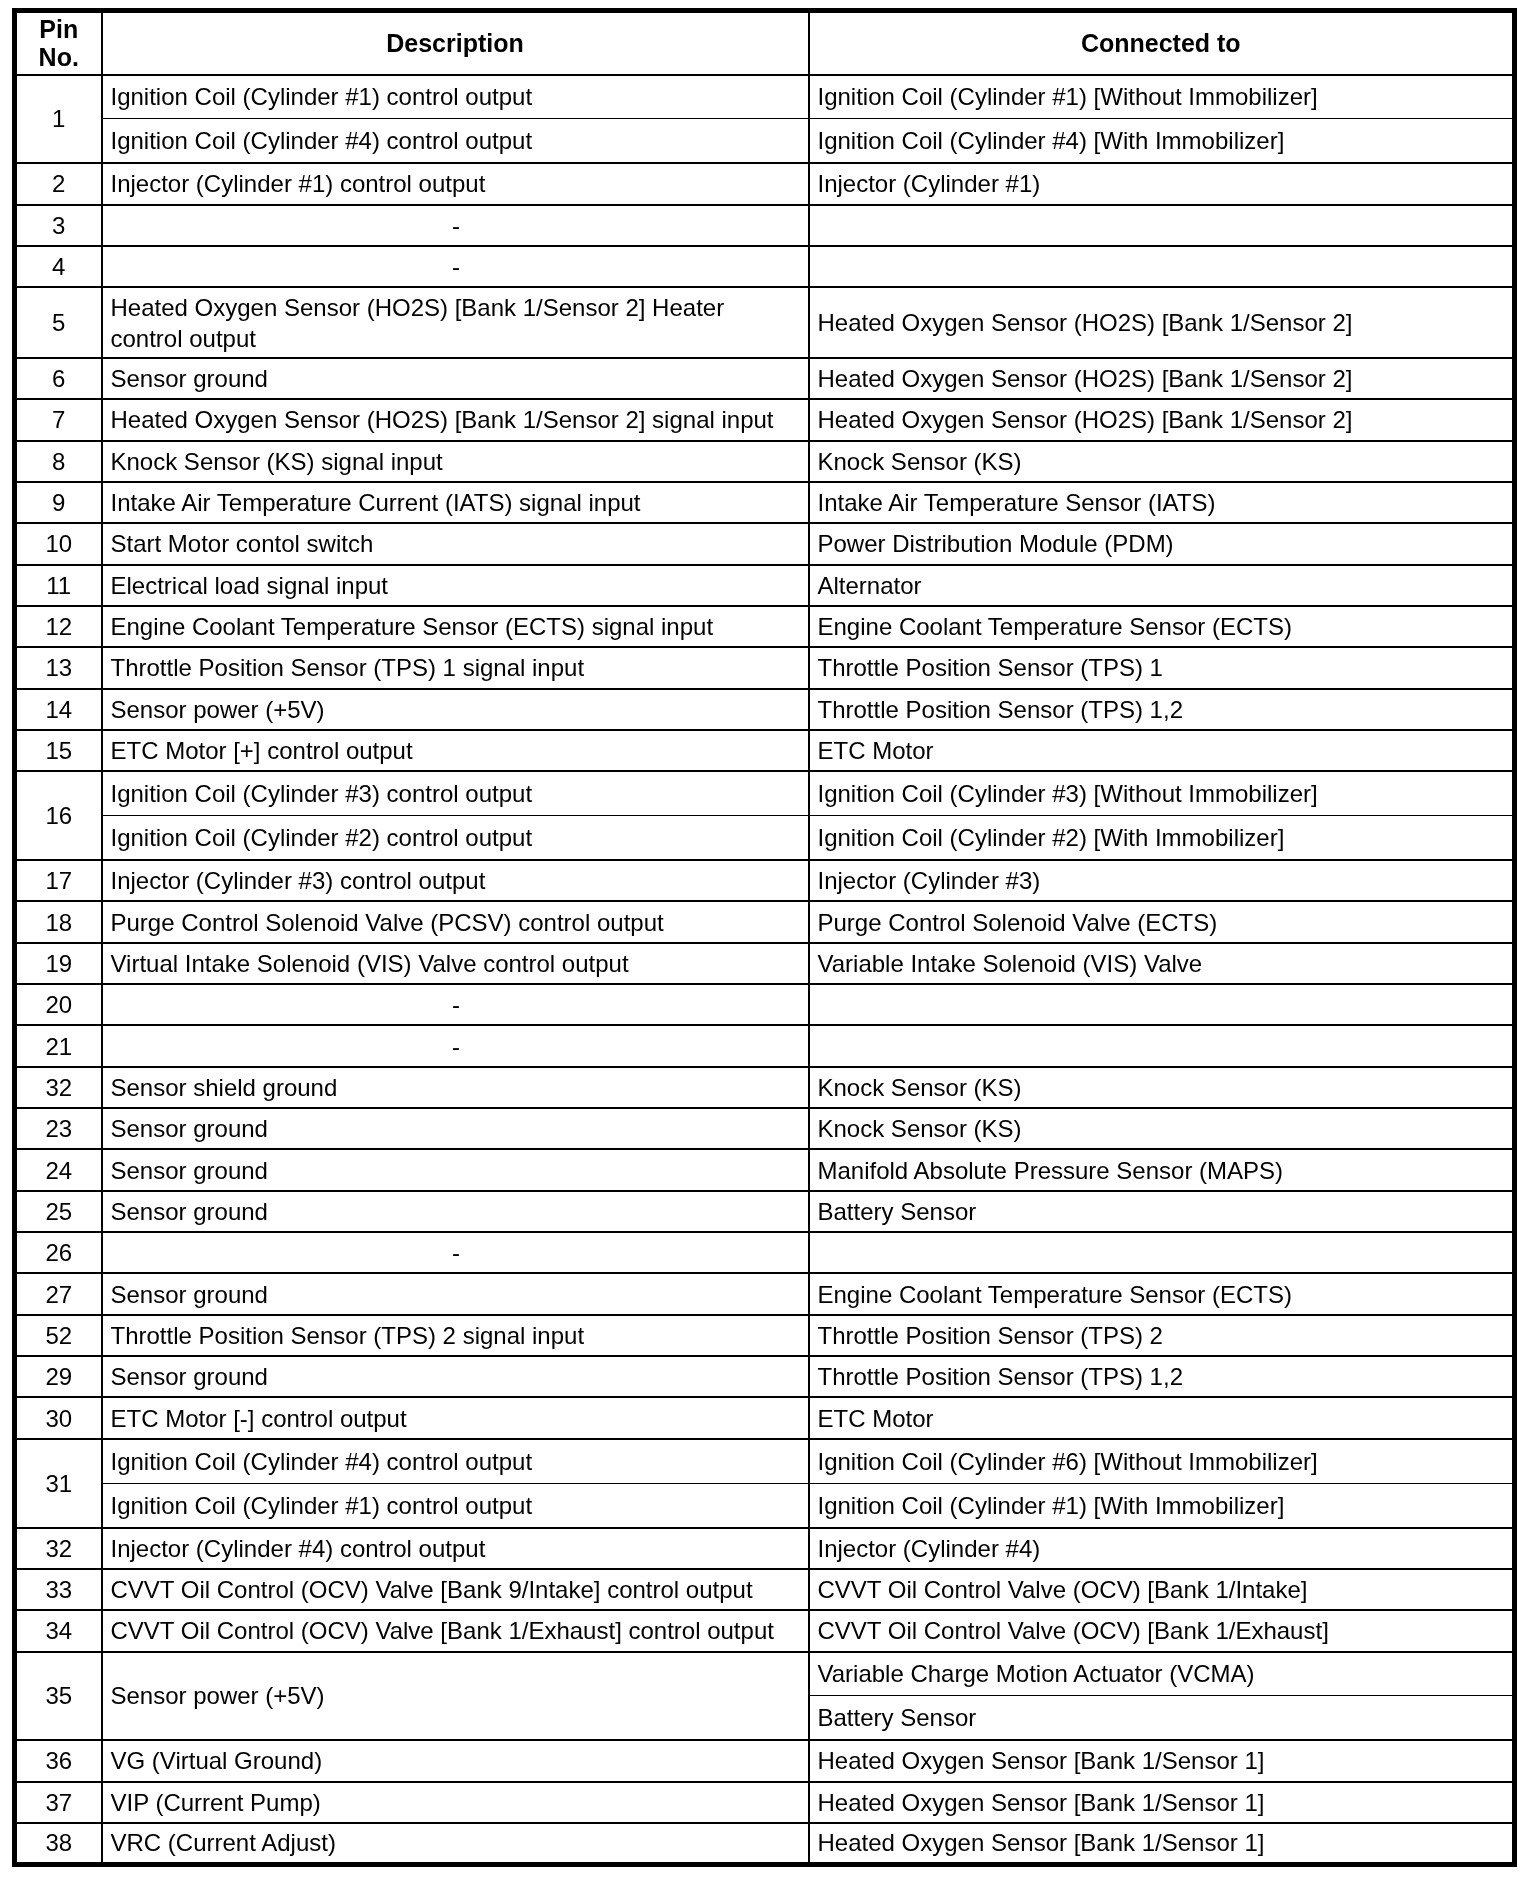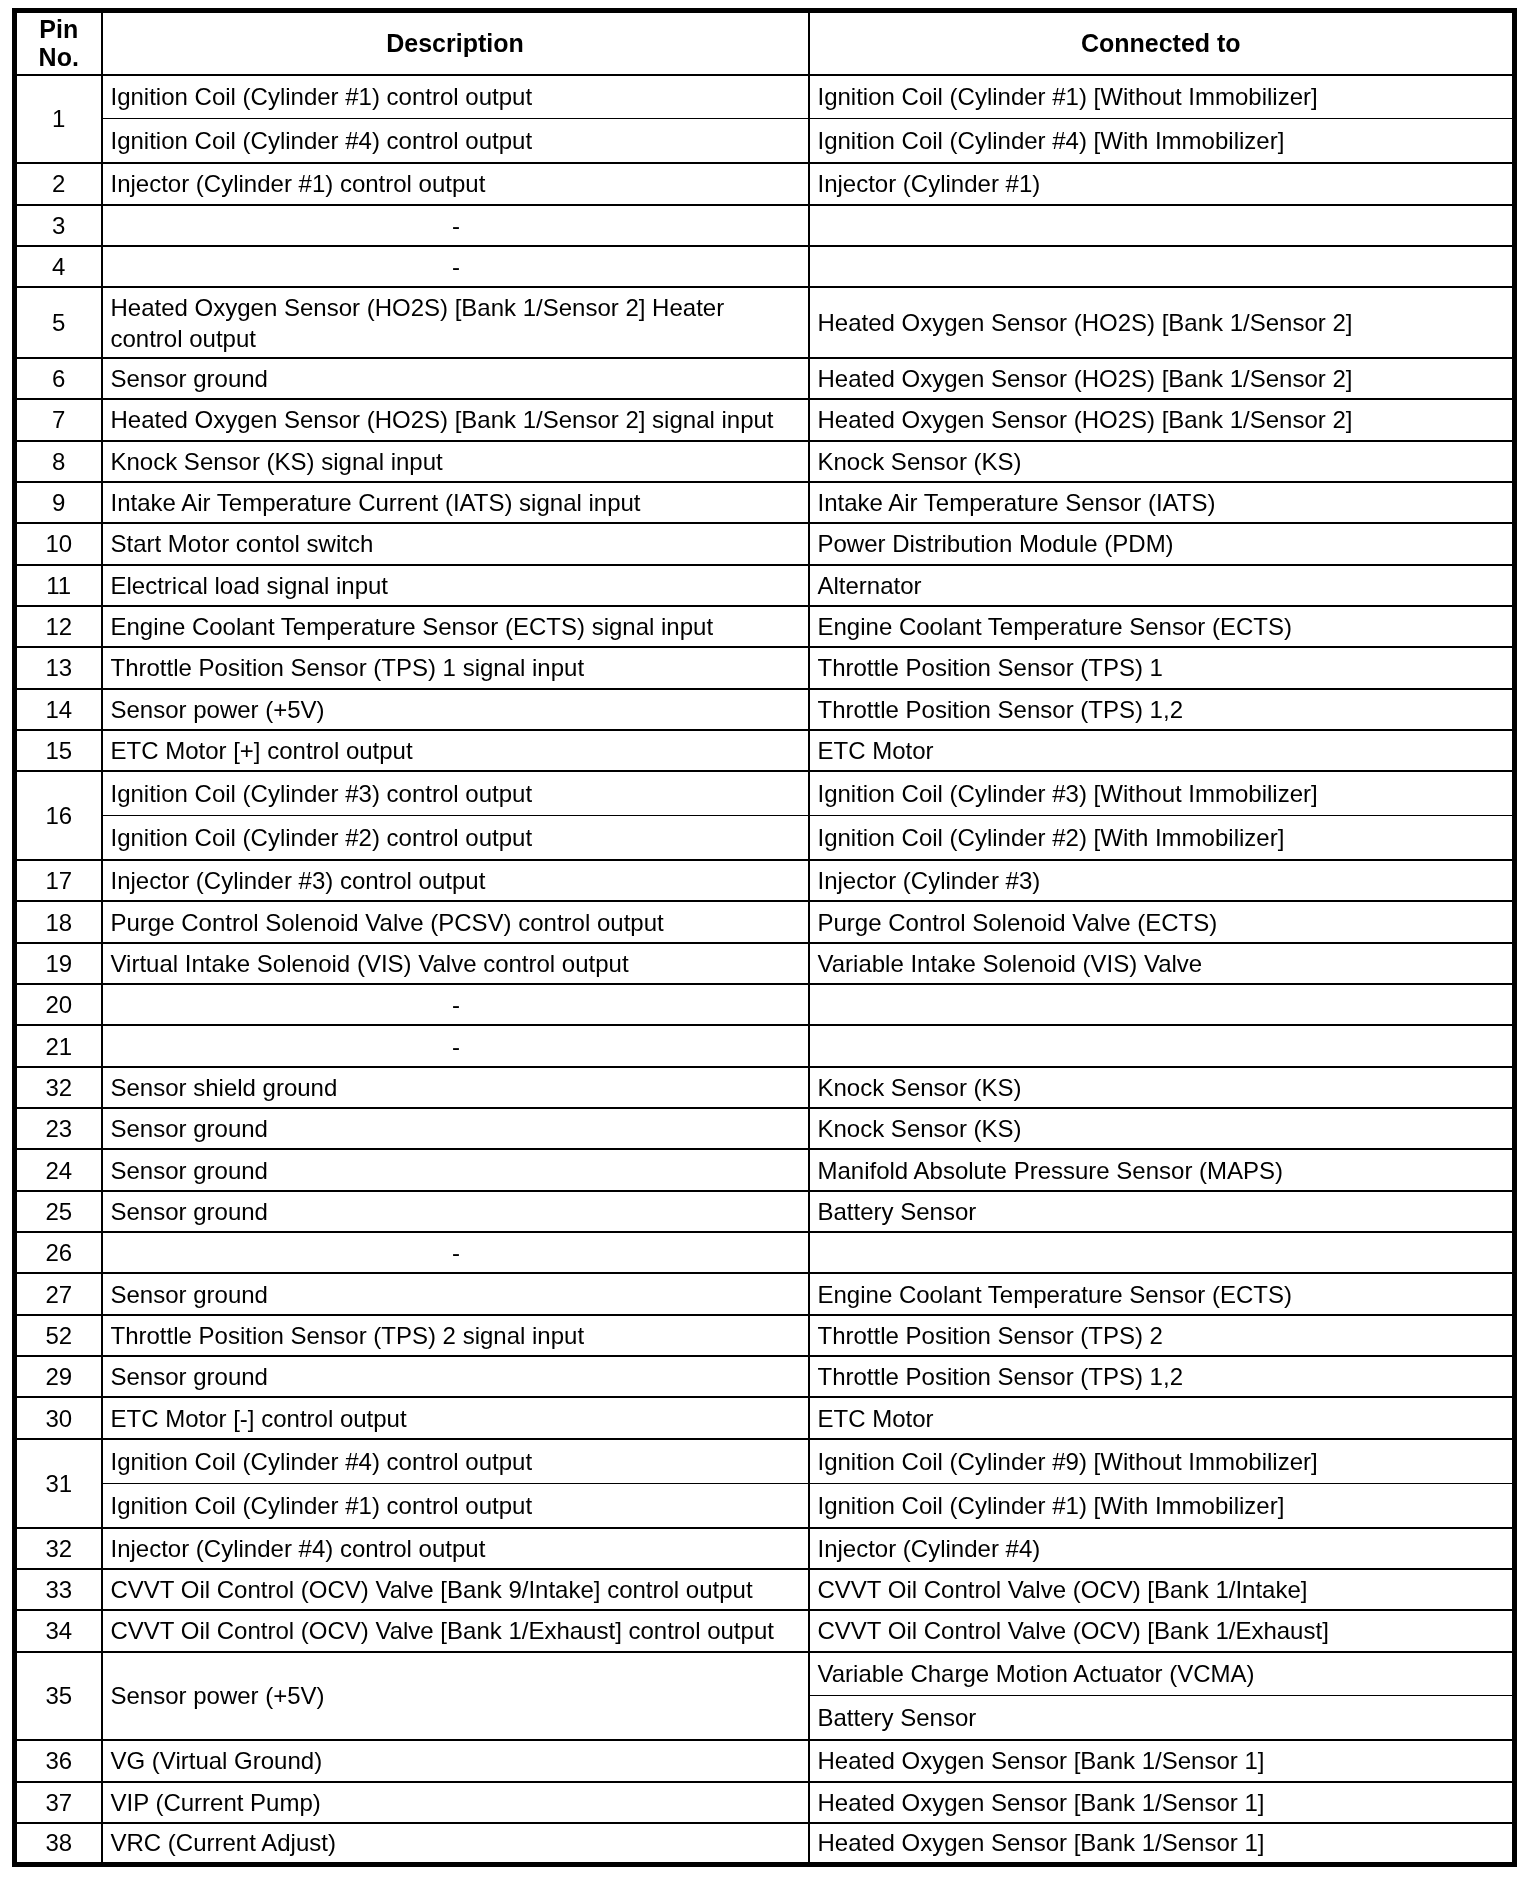--- a/index.html
+++ b/index.html
@@ -220,21 +220,21 @@
           <td class="conn">Throttle Position Sensor (TPS) 1,2</td>
         </tr>
         <tr>
           <td class="pin">30</td>
           <td class="desc">ETC Motor [-] control output</td>
           <td class="conn">ETC Motor</td>
         </tr>
         <tr class="grp">
           <td rowspan="2" class="pin">31</td>
           <td class="desc thin-bottom">Ignition Coil (Cylinder #4) control output</td>
-          <td class="conn thin-bottom">Ignition Coil (Cylinder #9) [Without Immobilizer]</td>
+          <td class="conn thin-bottom">Ignition Coil (Cylinder #6) [Without Immobilizer]</td>
         </tr>
         <tr class="grp">
           <td class="desc thin-top">Ignition Coil (Cylinder #1) control output</td>
           <td class="conn thin-top">Ignition Coil (Cylinder #1) [With Immobilizer]</td>
         </tr>
         <tr>
           <td class="pin">32</td>
           <td class="desc">Injector (Cylinder #4) control output</td>
           <td class="conn">Injector (Cylinder #4)</td>
         </tr>

